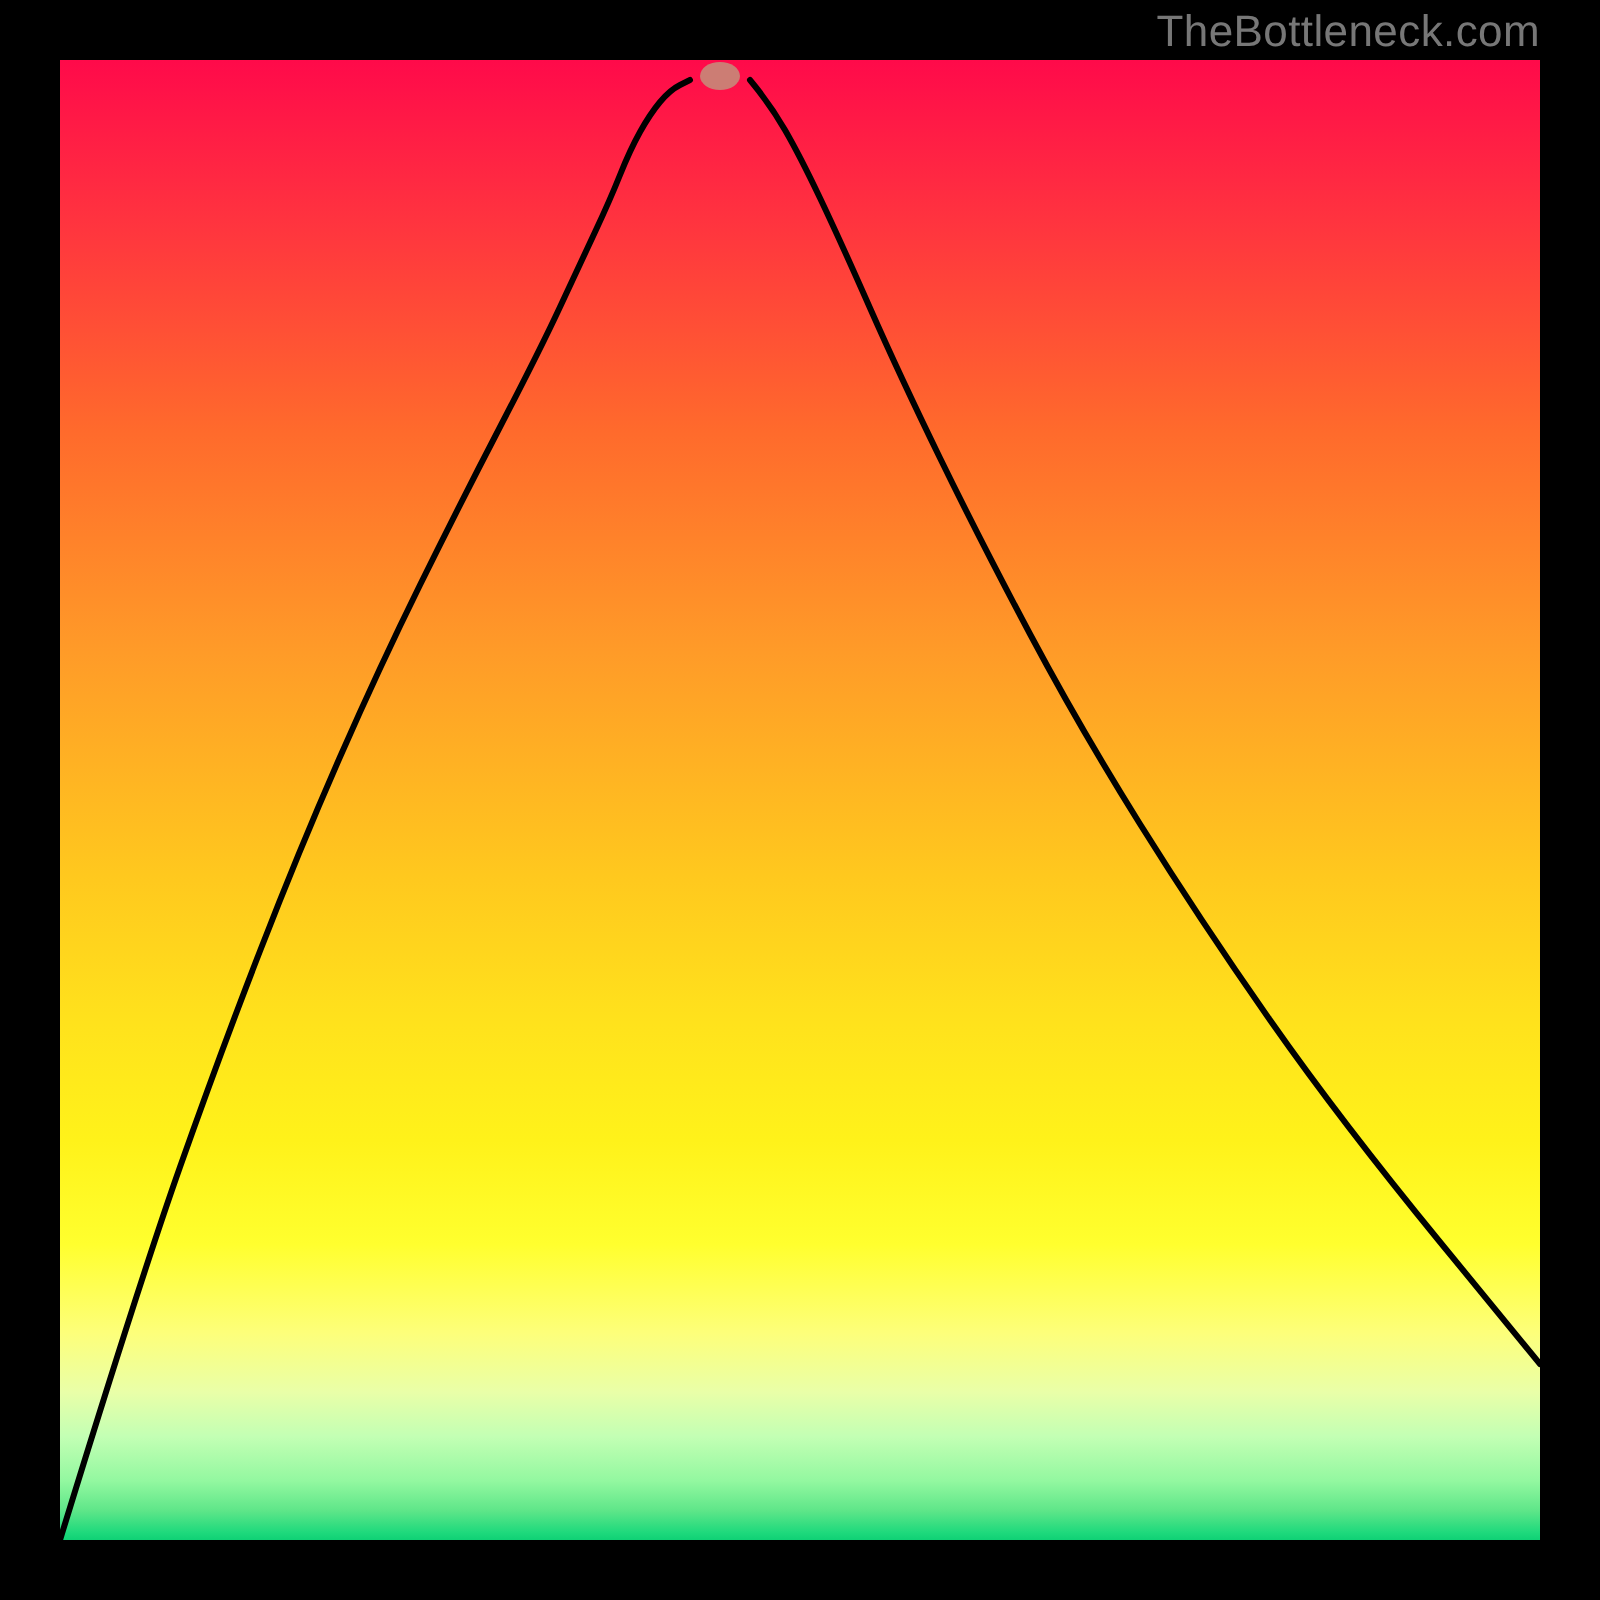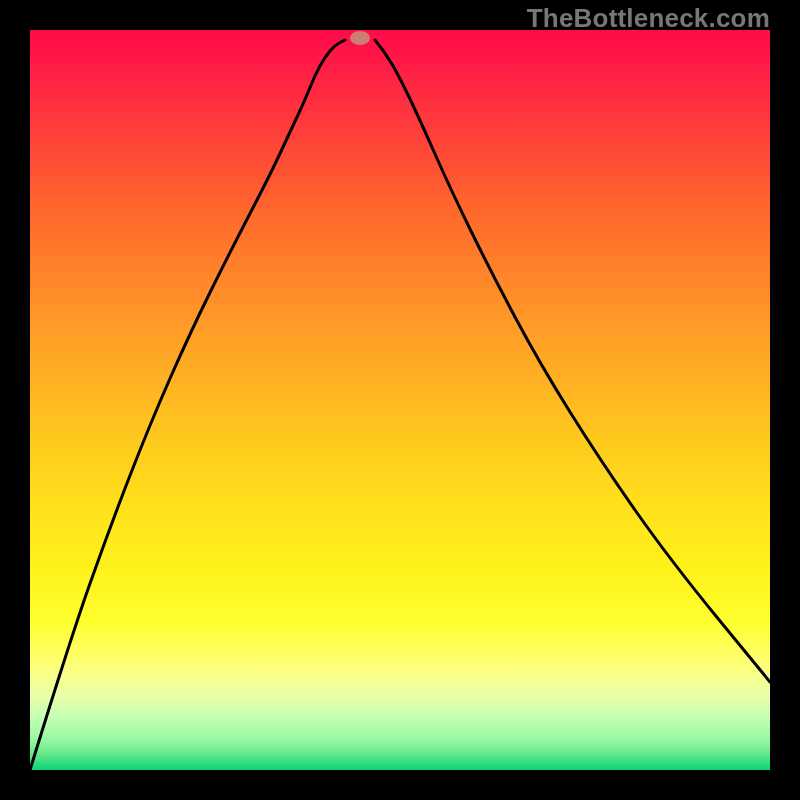--- a/index.html
+++ b/index.html
@@ -39,22 +39,22 @@
       #5fe689 98%,
       #1ed97c 99.5%,
       #0fd175 100%
     );
   }
   .attribution {
     position: absolute;
     top: 3px;
     right: 30px;
     color: #777;
-    font-size: 26px;
-    font-weight: 700;
+    font-size: 22px;
+    font-weight: 400;
     letter-spacing: 0.2px;
   }
   svg.curve {
     position: absolute;
     left: 0;
     top: 0;
     width: 740px;
     height: 740px;
   }
   .marker {

